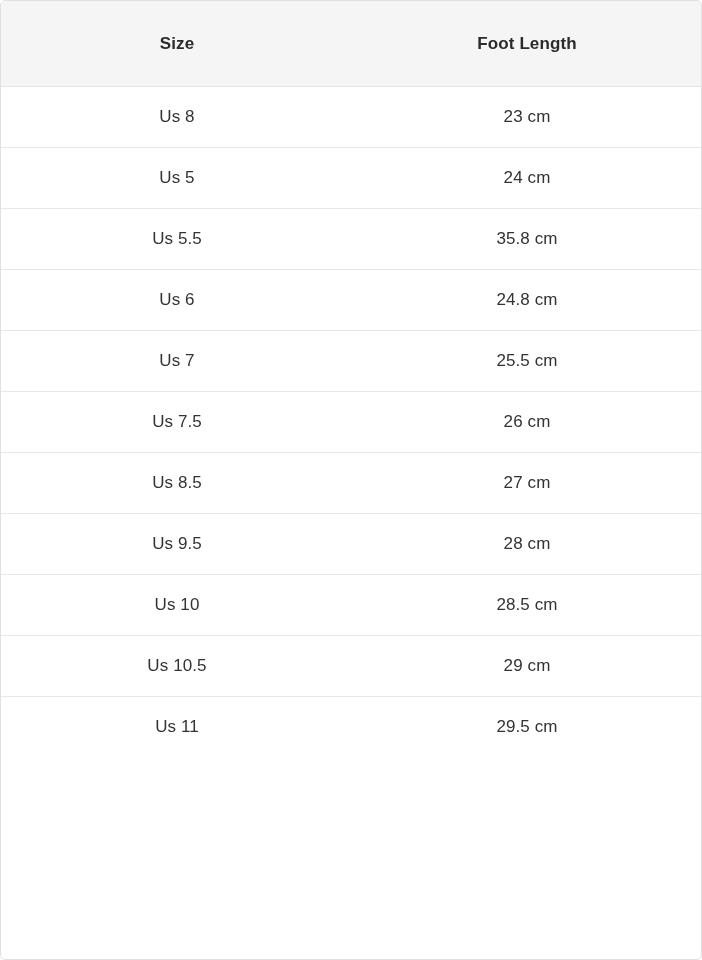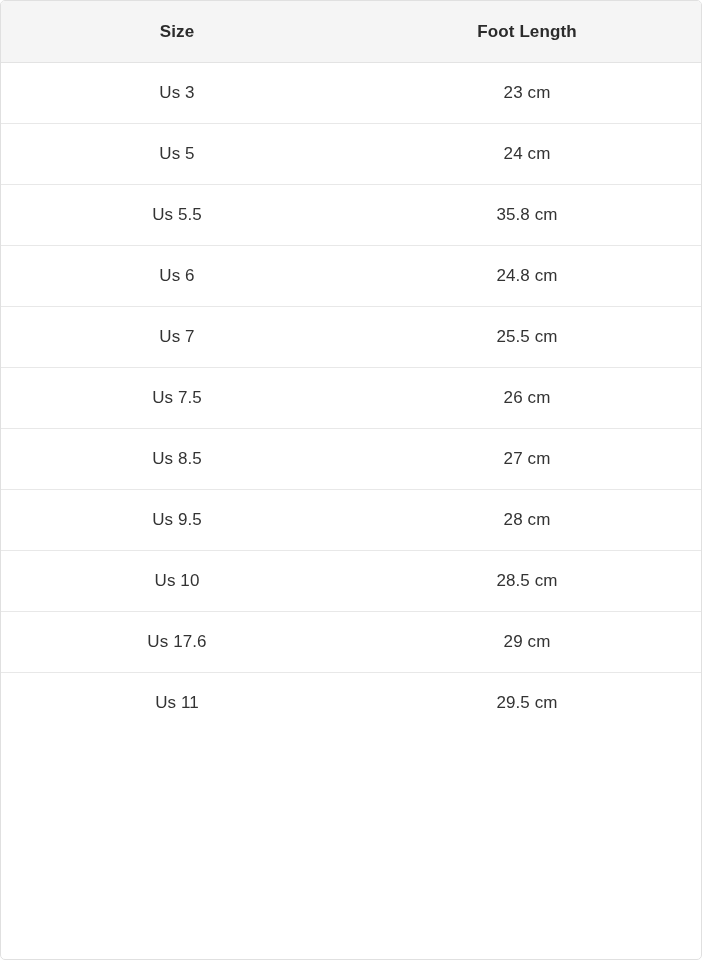--- a/index.html
+++ b/index.html
@@ -28,21 +28,21 @@
 
   table.size-table {
     width: 100%;
     border-collapse: collapse;
     table-layout: fixed;
   }
 
   table.size-table thead th {
     background: #f5f5f5;
     height: 61px;
-    padding: 0;
+    padding: 12px;
     font-size: 17px;
     font-weight: bold;
     color: #2b2b2b;
     text-align: center;
     vertical-align: middle;
     border-bottom: 1px solid #e3e3e3;
     letter-spacing: 0.1px;
     margin-top: 44px;
   }
 
@@ -77,21 +77,21 @@
       <col class="col-length">
     </colgroup>
     <thead>
       <tr>
         <th>Size</th>
         <th>Foot Length</th>
       </tr>
     </thead>
     <tbody id="table-body">
     <tr>
-          <td>Us 3</td>
+          <td>Us 8</td>
           <td>23 cm</td>
         </tr>
         <tr>
           <td>Us 5</td>
           <td>24 cm</td>
         </tr>
         <tr>
           <td>Us 5.5</td>
           <td>35.8 cm</td>
         </tr>
@@ -113,21 +113,21 @@
         </tr>
         <tr>
           <td>Us 9.5</td>
           <td>28 cm</td>
         </tr>
         <tr>
           <td>Us 10</td>
           <td>28.5 cm</td>
         </tr>
         <tr>
-          <td>Us 17.6</td>
+          <td>Us 10.5</td>
           <td>29 cm</td>
         </tr>
         <tr>
           <td>Us 11</td>
           <td>29.5 cm</td>
         </tr>
       </tbody>
   </table>
 </div>
 

